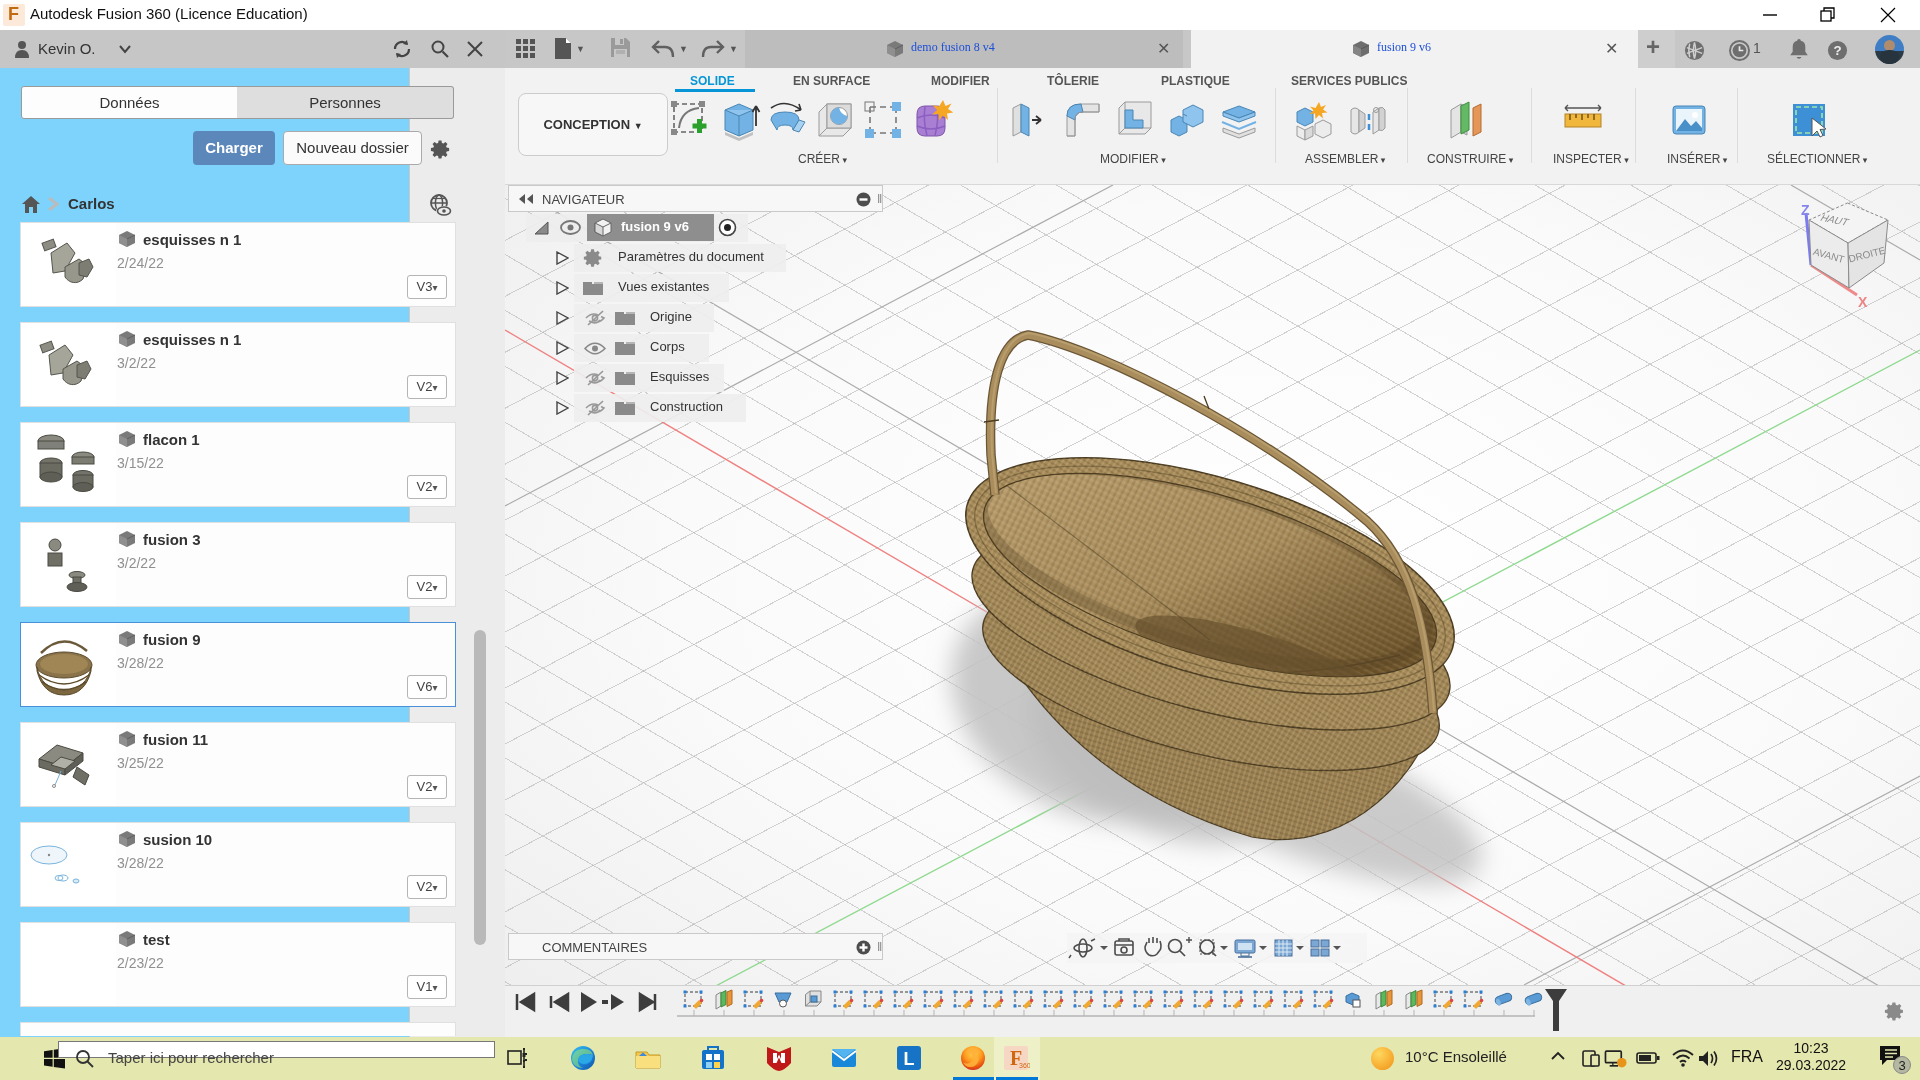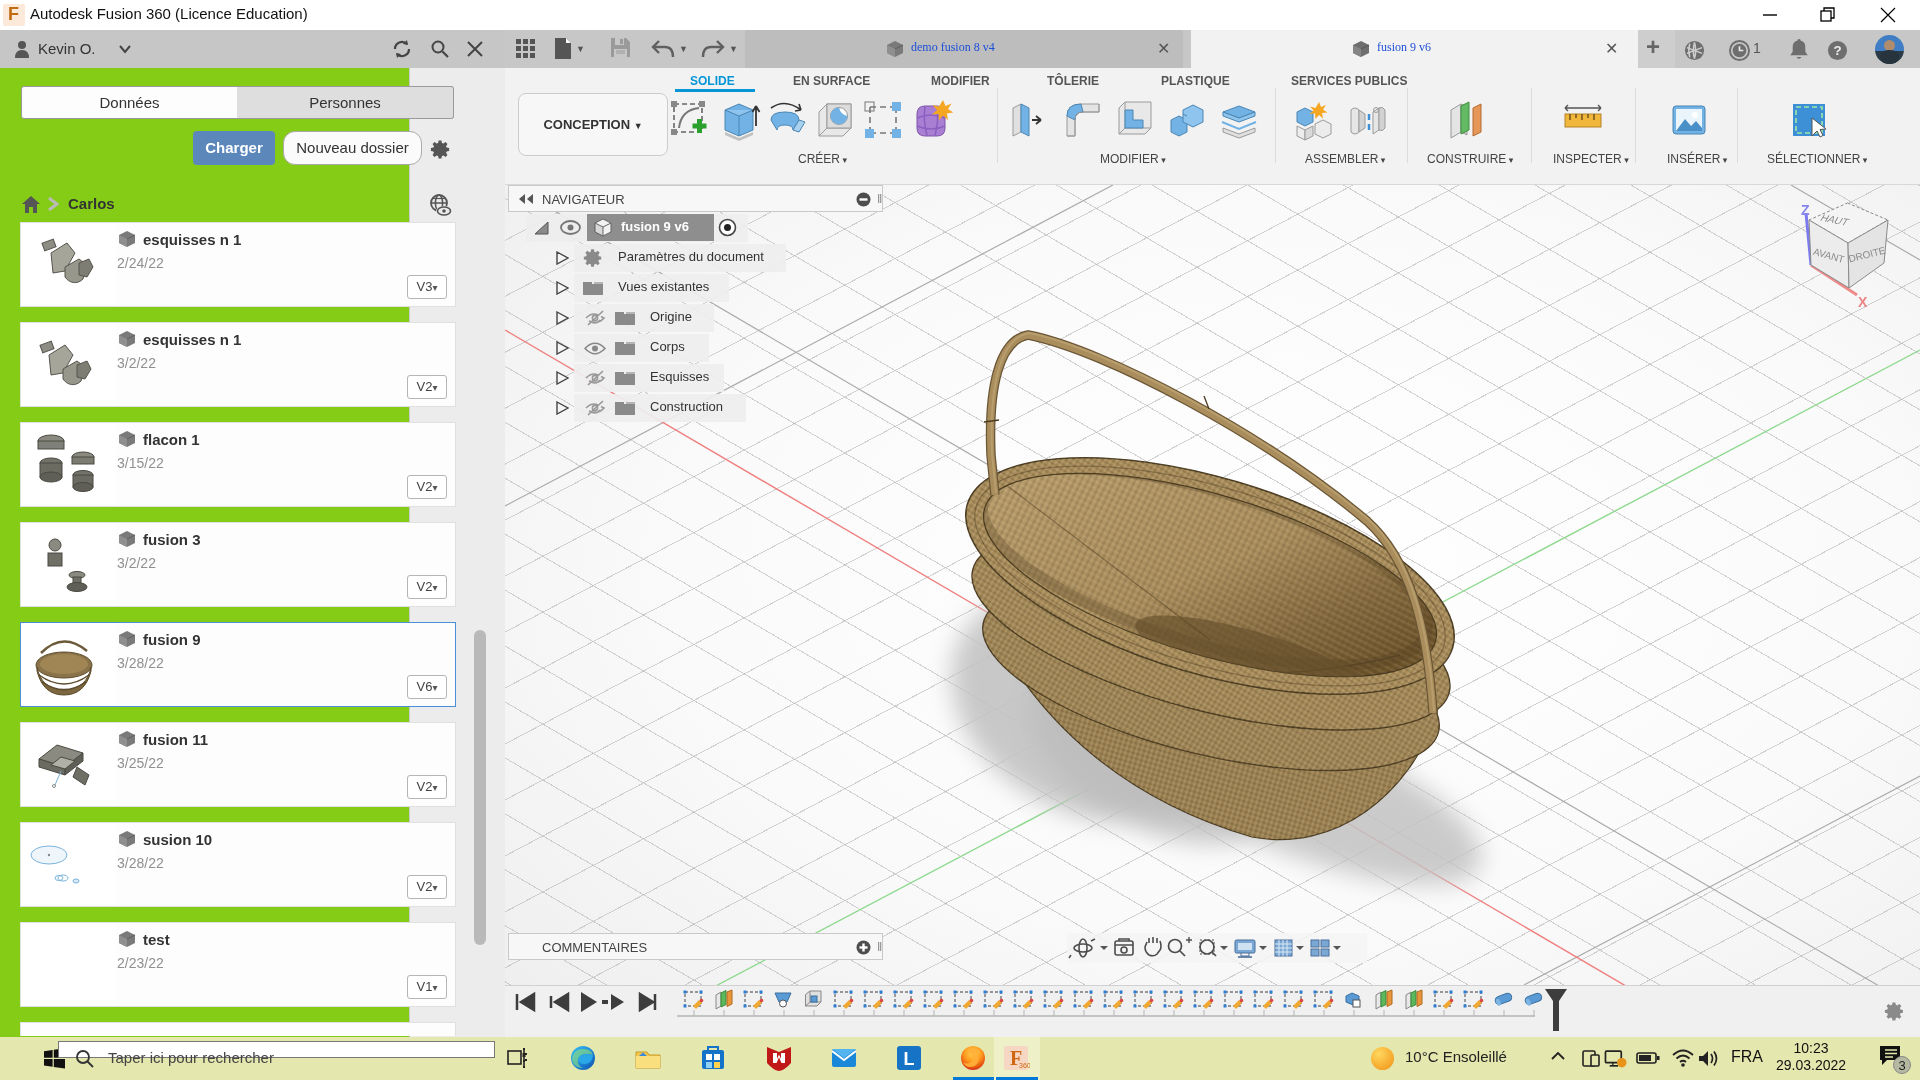--- a/index.html
+++ b/index.html
@@ -10,26 +10,26 @@
 
 
 #titlebar { position:absolute; left:0; top:0; width:1920px; height:30px; background:#ffffff; }
 #titlebar .ficon { position:absolute; left:3px; top:4px; width:22px; height:22px; background:#fde9d9; border-radius:2px; }
 #titlebar .ficon span { position:absolute; left:5px; top:0px; font-weight:bold; font-size:18px; color:#c06b10; }
 #titlebar .ttext { position:absolute; left:30px; top:5px; font-size:15px; color:#111; }
 .wctl { position:absolute; top:0; width:46px; height:30px; }
 .wctl svg { position:absolute; left:14px; top:6px; }
 
 
-#leftpanel { position:absolute; left:0; top:30px; width:410px; height:1007px; background:#84cc16; border-right:1px solid #c9c9c9; }
+#leftpanel { position:absolute; left:0; top:30px; width:410px; height:1007px; background:#7dd3fc; border-right:1px solid #c9c9c9; }
 #lp-header { position:absolute; left:0; top:0; width:505px; height:38px; background:#c6c6c6; }
 #lp-header .uname { position:absolute; left:38px; top:10px; font-size:15px; color:#333; }
 .lp-tab { position:absolute; top:56px; height:33px; width:217px; border:1px solid #9a9a9a; font-size:15px; color:#333; text-align:center; line-height:31px; }
 #btn-charger { position:absolute; left:193px; top:101px; width:82px; height:34px; background:#5c87bb; border-radius:4px; color:#fff; font-weight:bold; font-size:15px; text-align:center; line-height:34px; }
-#btn-nouveau { position:absolute; left:283px; top:101px; width:139px; height:34px; background:#fbfbfb; border:1px solid #aaa; border-radius:12px; color:#333; font-size:15px; text-align:center; line-height:32px; }
+#btn-nouveau { position:absolute; left:283px; top:101px; width:139px; height:34px; background:#fbfbfb; border:1px solid #aaa; border-radius:4px; color:#333; font-size:15px; text-align:center; line-height:32px; }
 .card { position:absolute; left:20px; width:436px; height:85px; background:#fdfdfd; border:1px solid #e0e0e0; }
 .card.sel { border:1px solid #4a90d9; }
 .card .thumb { position:absolute; left:0; top:0; width:95px; height:83px; background:#fff; }
 .card .ctitle { position:absolute; left:122px; top:8px; font-size:15px; font-weight:bold; color:#333; }
 .card .cdate { position:absolute; left:96px; top:32px; font-size:14px; color:#909090; }
 .card .cver { position:absolute; right:8px; bottom:7px; width:40px; height:24px; border:1px solid #b5b5b5; border-radius:3px; background:#fff; font-size:13px; color:#444; text-align:center; line-height:22px; }
 .cver:after { content:"▾"; font-size:10px; color:#555; }
 
 
 #appbar { position:absolute; left:505px; top:30px; width:1415px; height:38px; background:#c7c7c7; }

